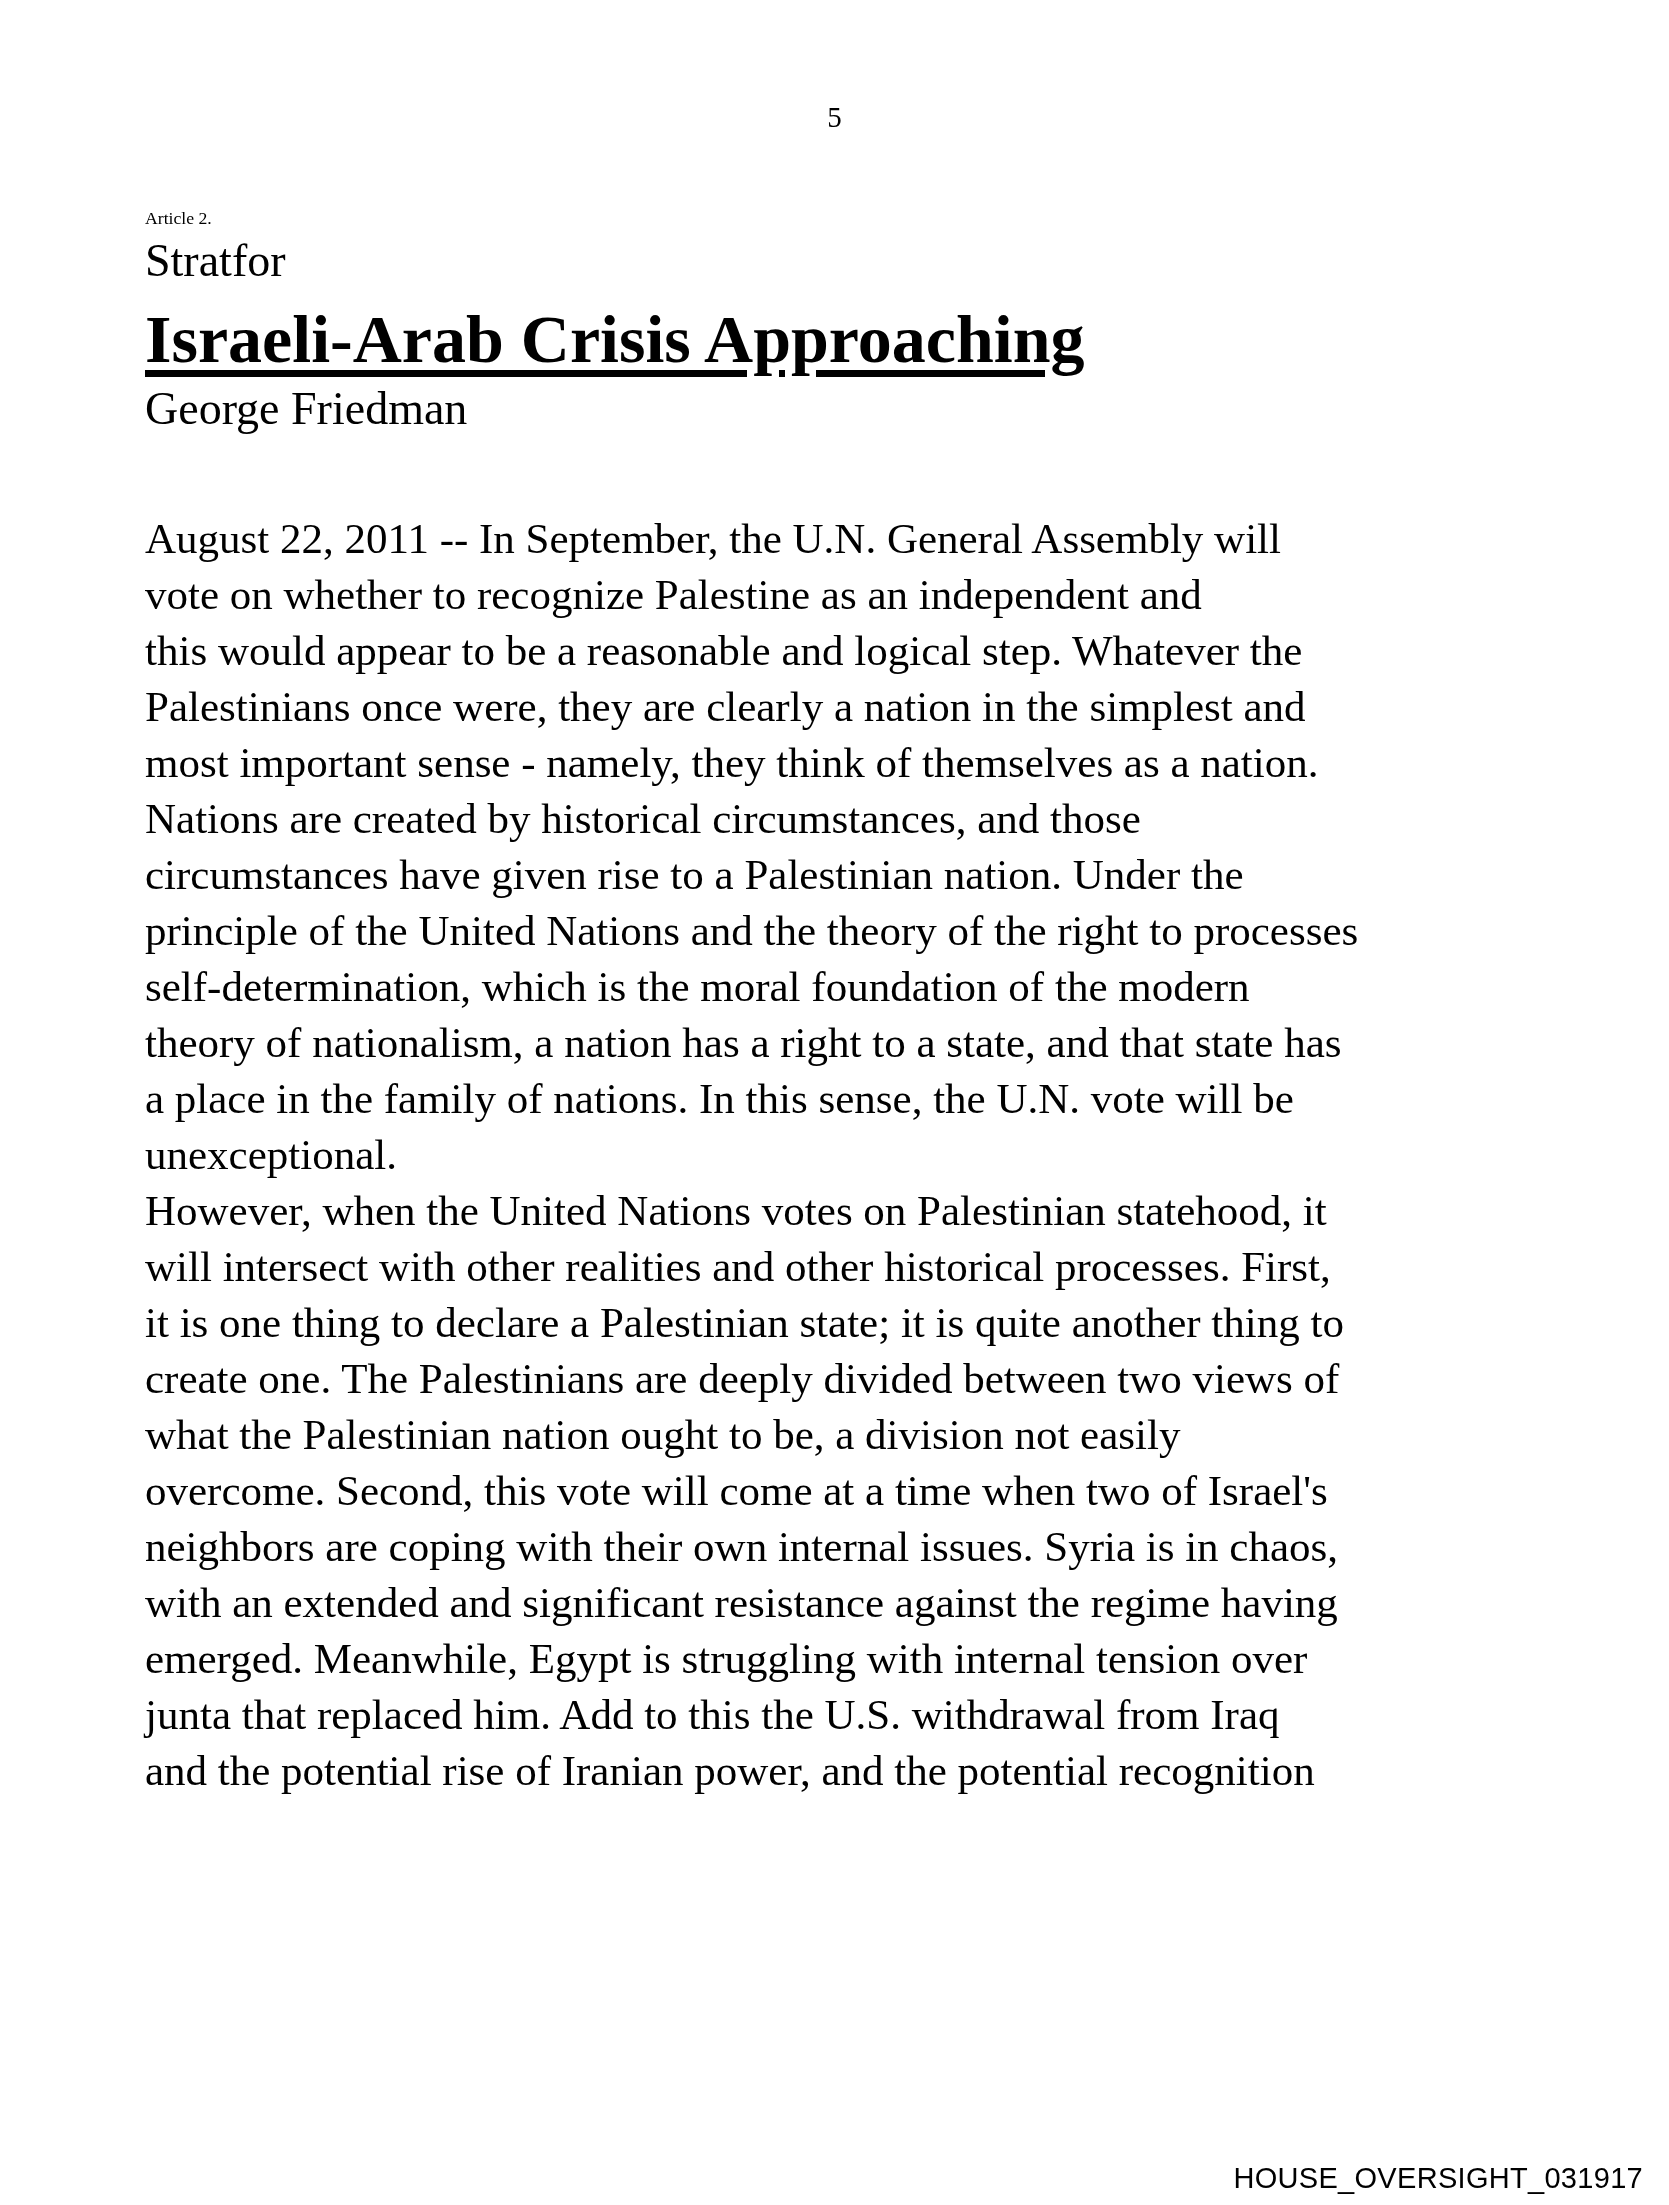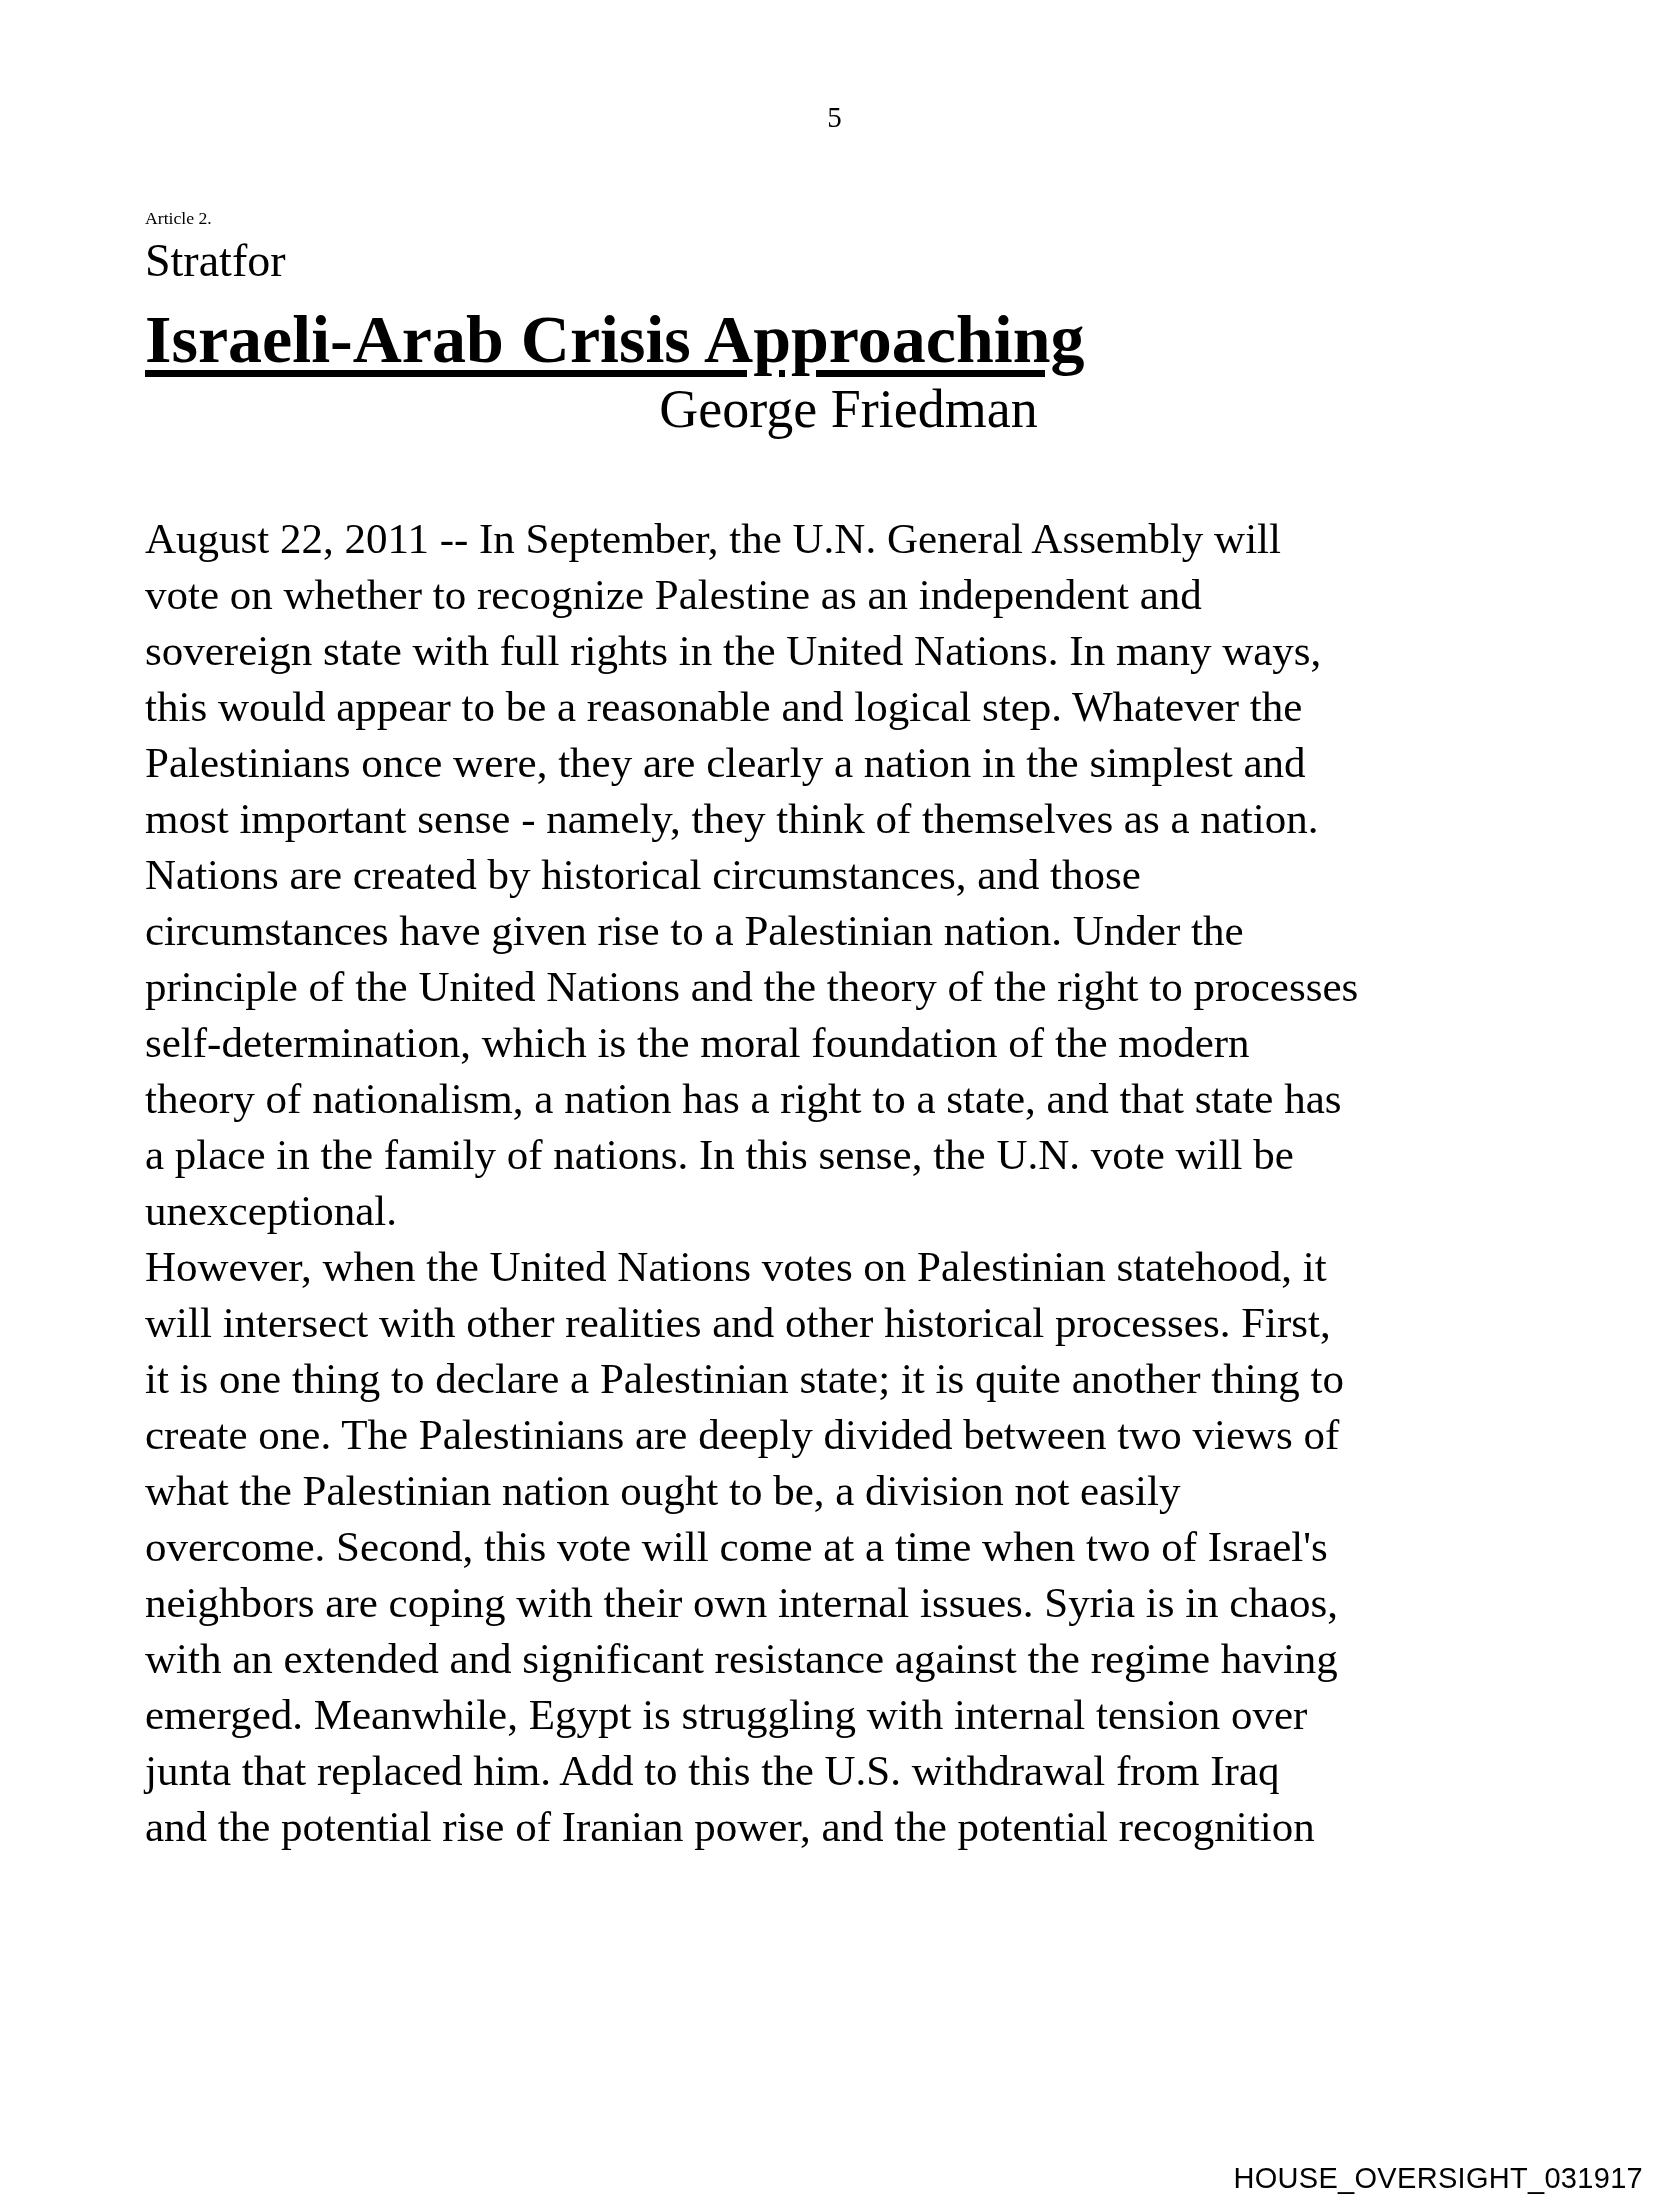--- a/index.html
+++ b/index.html
@@ -43,24 +43,23 @@
     .headline {
       font-size: 68px;
       font-weight: bold;
       line-height: 76px;
       margin: 12px 0 0 0;
       text-decoration: underline;
       text-decoration-thickness: 6.5px;
       text-underline-offset: 7.9px;
     }
     .author {
-      font-size: 54px;
+      font-size: 46px;
       line-height: 56px;
       margin: 3.9px 0 0 0;
-      text-align: center;
     }
     .body-text {
       margin-top: 74px;
       font-size: 43px;
       line-height: 56px;
     }
     .line {
       display: block;
       white-space: nowrap;
     }
@@ -82,21 +81,20 @@
 
 <div class="content">
   <p class="article-label">Article 2.</p>
   <p class="source">Stratfor</p>
   <h1 class="headline">Israeli-Arab Crisis Approaching</h1>
   <p class="author">George Friedman</p>
 
   <div class="body-text">
     <span class="line">August 22, 2011 -- In September, the U.N. General Assembly will</span>
     <span class="line">vote on whether to recognize Palestine as an independent and</span>
-    <span class="line">sovereign state with full rights in the United Nations. In many ways,</span>
     <span class="line">this would appear to be a reasonable and logical step. Whatever the</span>
     <span class="line">Palestinians once were, they are clearly a nation in the simplest and</span>
     <span class="line">most important sense - namely, they think of themselves as a nation.</span>
     <span class="line">Nations are created by historical circumstances, and those</span>
     <span class="line">circumstances have given rise to a Palestinian nation. Under the</span>
     <span class="line">principle of the United Nations and the theory of the right to processes</span>
     <span class="line">self-determination, which is the moral foundation of the modern</span>
     <span class="line">theory of nationalism, a nation has a right to a state, and that state has</span>
     <span class="line">a place in the family of nations. In this sense, the U.N. vote will be</span>
     <span class="line">unexceptional.</span>

